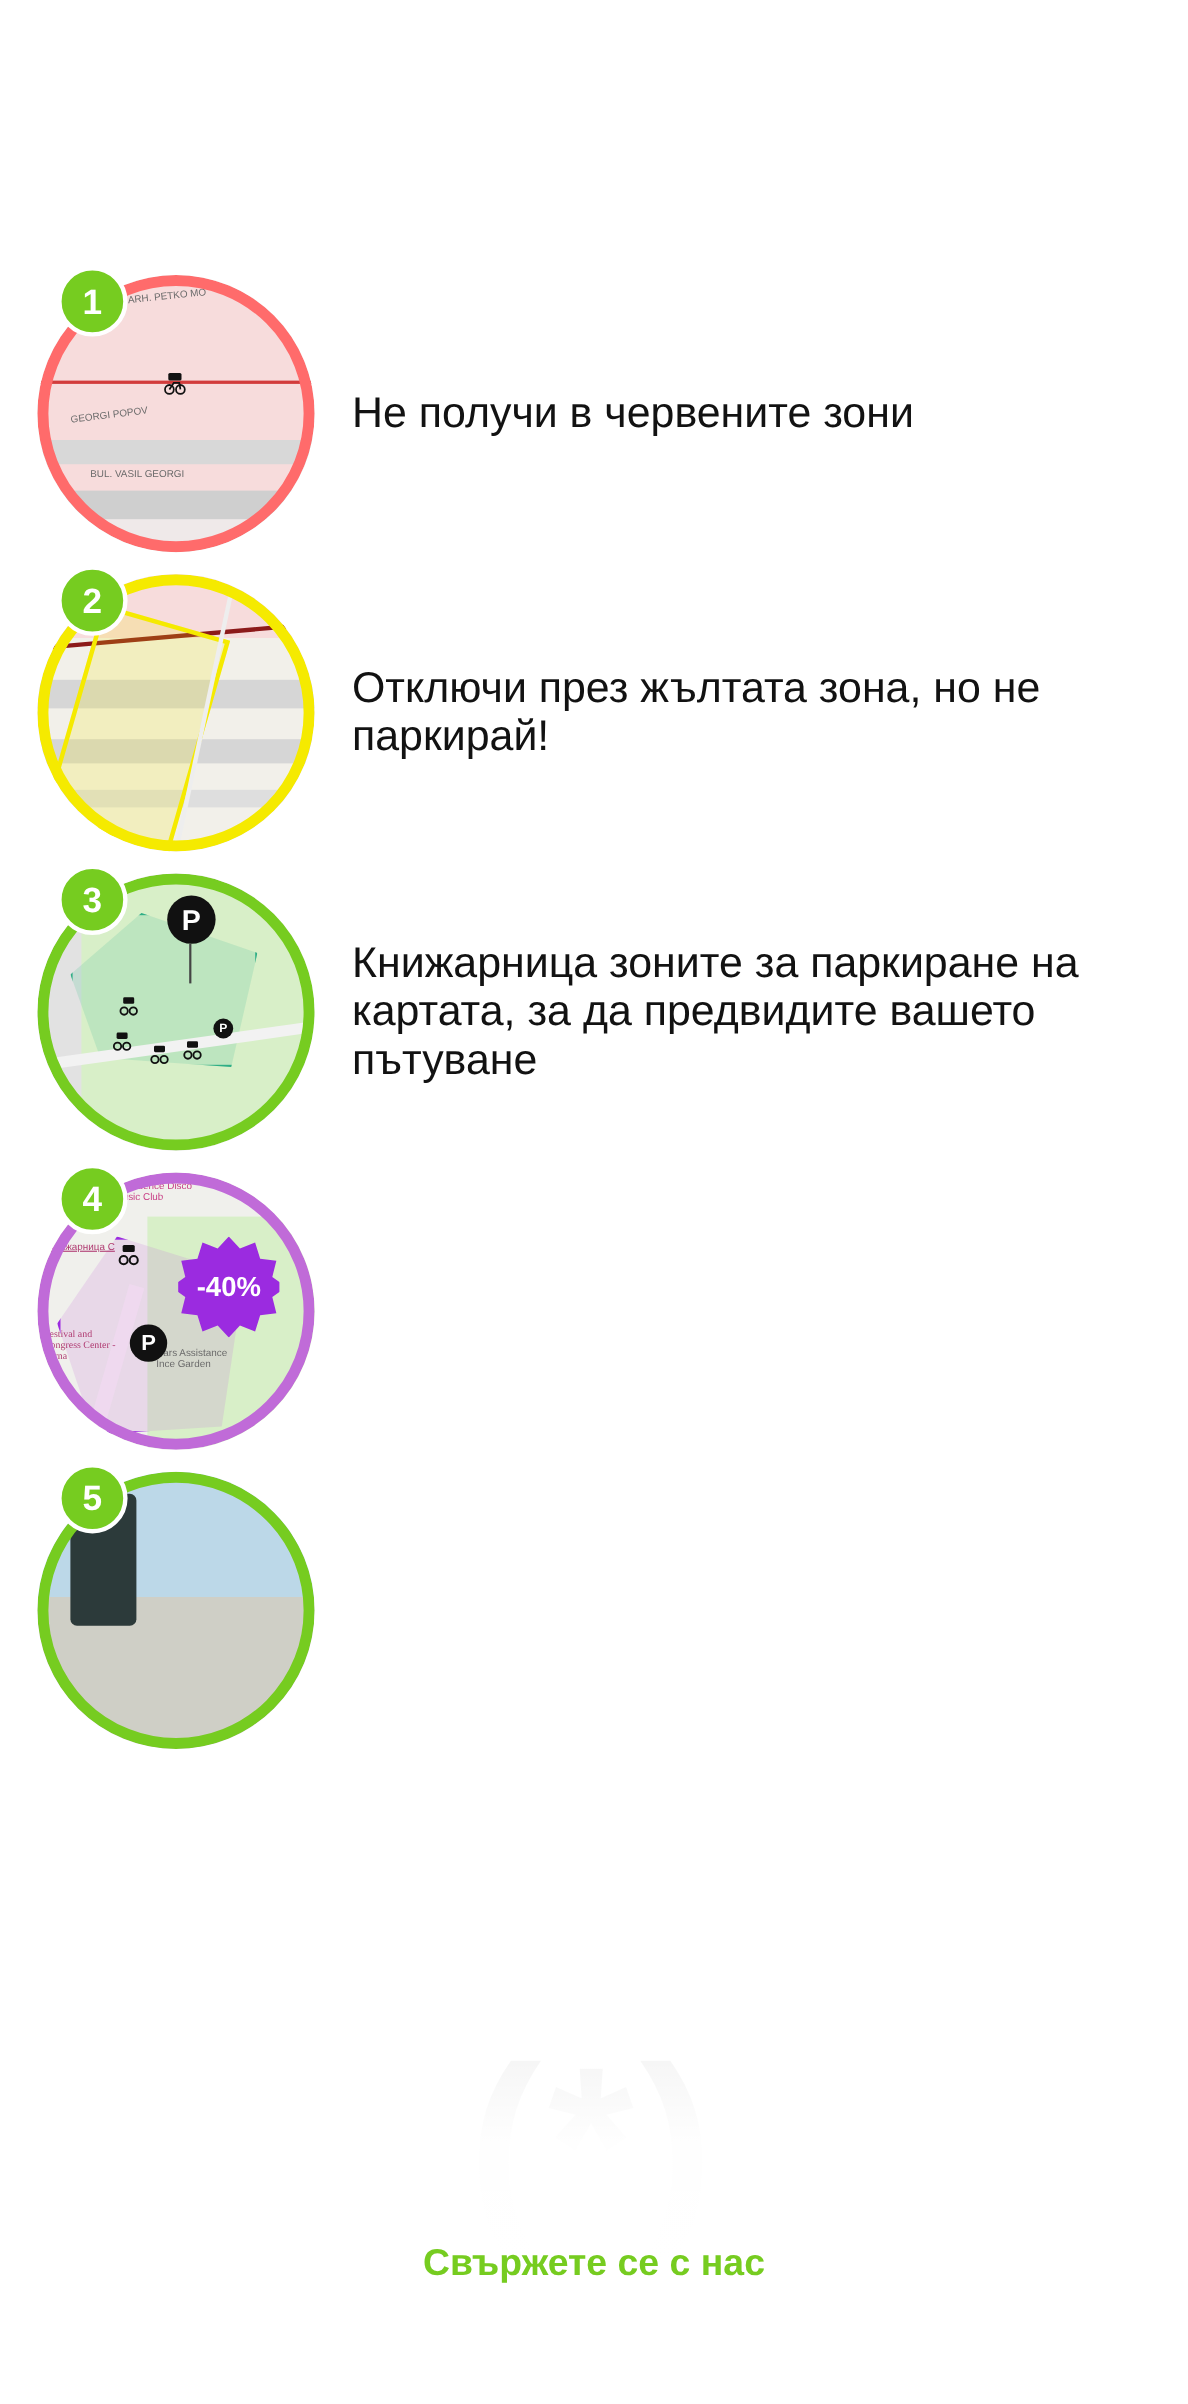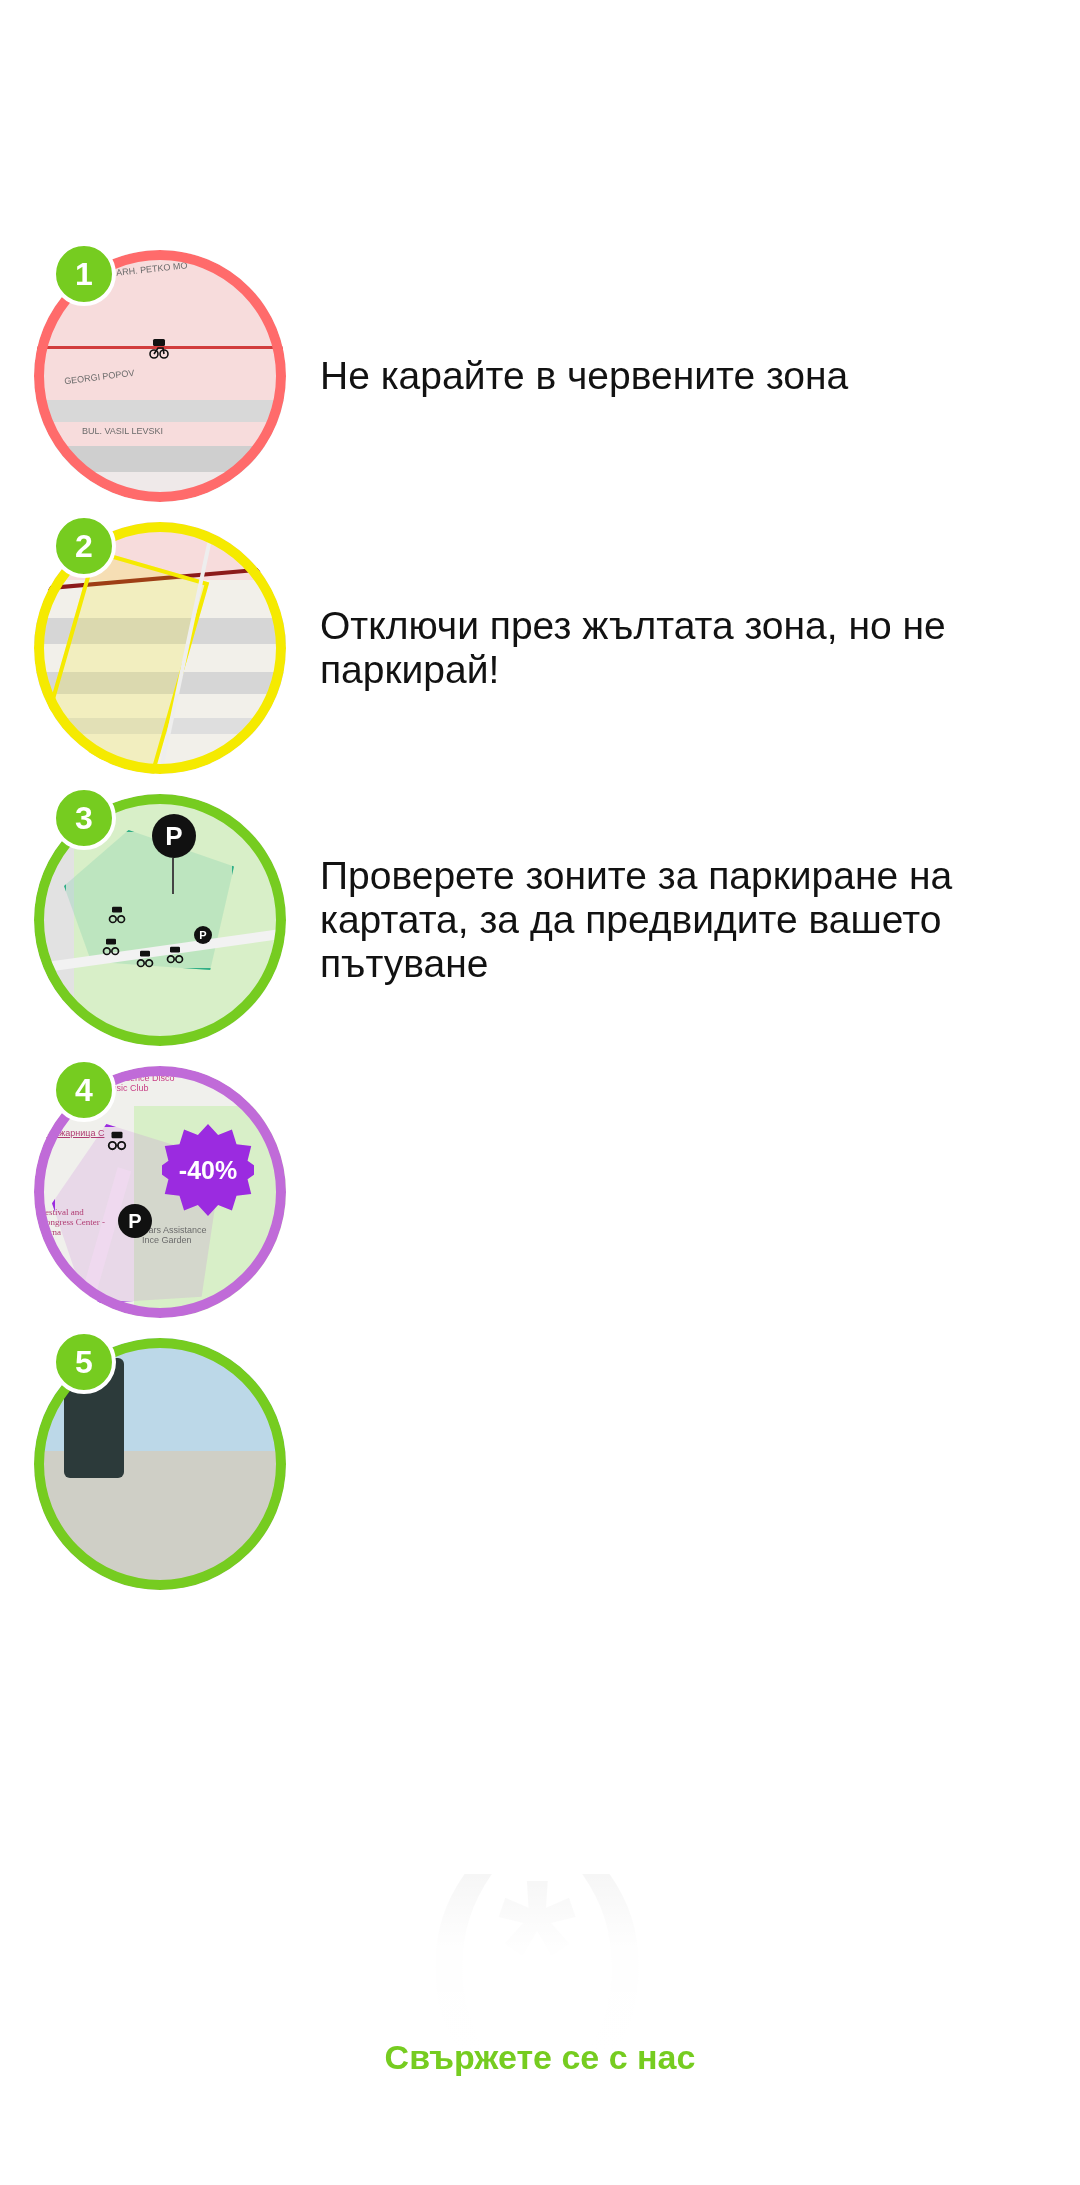--- a/index.html
+++ b/index.html
@@ -236,36 +236,36 @@
     <div class="step">
       <div class="thumb-wrap">
         <div class="thumb">
           <div class="map-base" style="background:#efe9e9;">
             <div style="position:absolute;left:-10px;top:-30px;width:290px;height:230px;background:#f7dcdc;border-radius:20px;"></div>
             <div class="road" style="left:-20px;top:150px;width:300px;height:22px;"></div>
             <div class="road" style="left:-20px;top:196px;width:300px;height:26px;background:#cfcfcf;"></div>
             <div class="road" style="left:-20px;top:96px;width:300px;height:3px;background:#d23c3c;"></div>
             <div class="road" style="left:20px;top:-10px;width:4px;height:150px;background:#e6e6e6;transform:rotate(22deg);"></div>
             <div class="label-road" style="left:82px;top:14px;transform:rotate(-6deg);">ARH. PETKO MO</div>
-            <div class="label-road" style="left:48px;top:176px;">BUL. VASIL LEVSKI</div>
+            <div class="label-road" style="left:48px;top:176px;">BUL. VASIL GEORGI</div>
             <div class="label-road" style="left:30px;top:122px;transform:rotate(-7deg);">GEORGI POPOV</div>
             <div class="bike-pin" style="left:112px;top:86px;">
               <svg width="24" height="24" viewBox="0 0 24 24">
                   <rect x="6" y="2" width="12" height="7" rx="1.5" fill="#111"></rect>
                   <circle cx="7" cy="17" r="4" fill="none" stroke="#111" stroke-width="1.6"></circle>
                   <circle cx="17" cy="17" r="4" fill="none" stroke="#111" stroke-width="1.6"></circle>
                   <path d="M7 17 L11 11 L16 11 L17 17" fill="none" stroke="#111" stroke-width="1.6"></path>
                 </svg>
             </div>
           </div>
           <div class="ring" style="border:10px solid #FF6B6B;"></div>
         </div>
         <div class="badge">1</div>
       </div>
-      <div class="step-text">Не карайте в червените зона</div>
+      <div class="step-text">Не получи в червените зони</div>
     </div>
 
     <div class="step">
       <div class="thumb-wrap">
         <div class="thumb">
           <div class="map-base" style="background:#f2f0ea;">
             <div style="position:absolute;left:-10px;top:-20px;width:290px;height:78px;background:#f7dcdc;"></div>
             <div class="road" style="left:-20px;top:54px;width:300px;height:4px;background:#8c1a1a;transform:rotate(-5deg);"></div>
             <div class="road" style="left:-20px;top:96px;width:300px;height:26px;background:#d6d6d6;"></div>
             <div class="road" style="left:-20px;top:150px;width:300px;height:22px;background:#d6d6d6;"></div>
@@ -316,21 +316,21 @@
                   <circle cx="7" cy="17" r="4" fill="none" stroke="#111" stroke-width="2"></circle>
                   <circle cx="17" cy="17" r="4" fill="none" stroke="#111" stroke-width="2"></circle>
                 </svg>
             </div>
             <div class="p-pin small" style="left:160px;top:132px;">P</div>
           </div>
           <div class="ring" style="border:10px solid #76CC20;"></div>
         </div>
         <div class="badge">3</div>
       </div>
-      <div class="step-text">Проверете зоните за паркиране на картата, за да предвидите вашето пътуване</div>
+      <div class="step-text">Книжарница зоните за паркиране на картата, за да предвидите вашето пътуване</div>
     </div>
 
     <div class="step">
       <div class="thumb-wrap">
         <div class="thumb">
           <div class="map-base" style="background:#f0f0ec;">
             <div style="position:absolute;left:100px;top:40px;width:170px;height:210px;background:#d8efc8;"></div>
             <div style="position:absolute;left:18px;top:58px;width:170px;height:180px;background:rgba(200,120,220,0.20);border:3px solid #9B2BE0;clip-path:polygon(32% 0%,100% 20%,88% 96%,20% 100%,0% 44%);"></div>
             <div class="road" style="left:60px;top:100px;width:14px;height:170px;background:#efd9ef;transform:rotate(16deg);"></div>
             <div class="label-road" style="left:70px;top:8px;color:#c83f86;width:84px;white-space:normal;line-height:1.1;">Decadence Disco Music Club</div>

